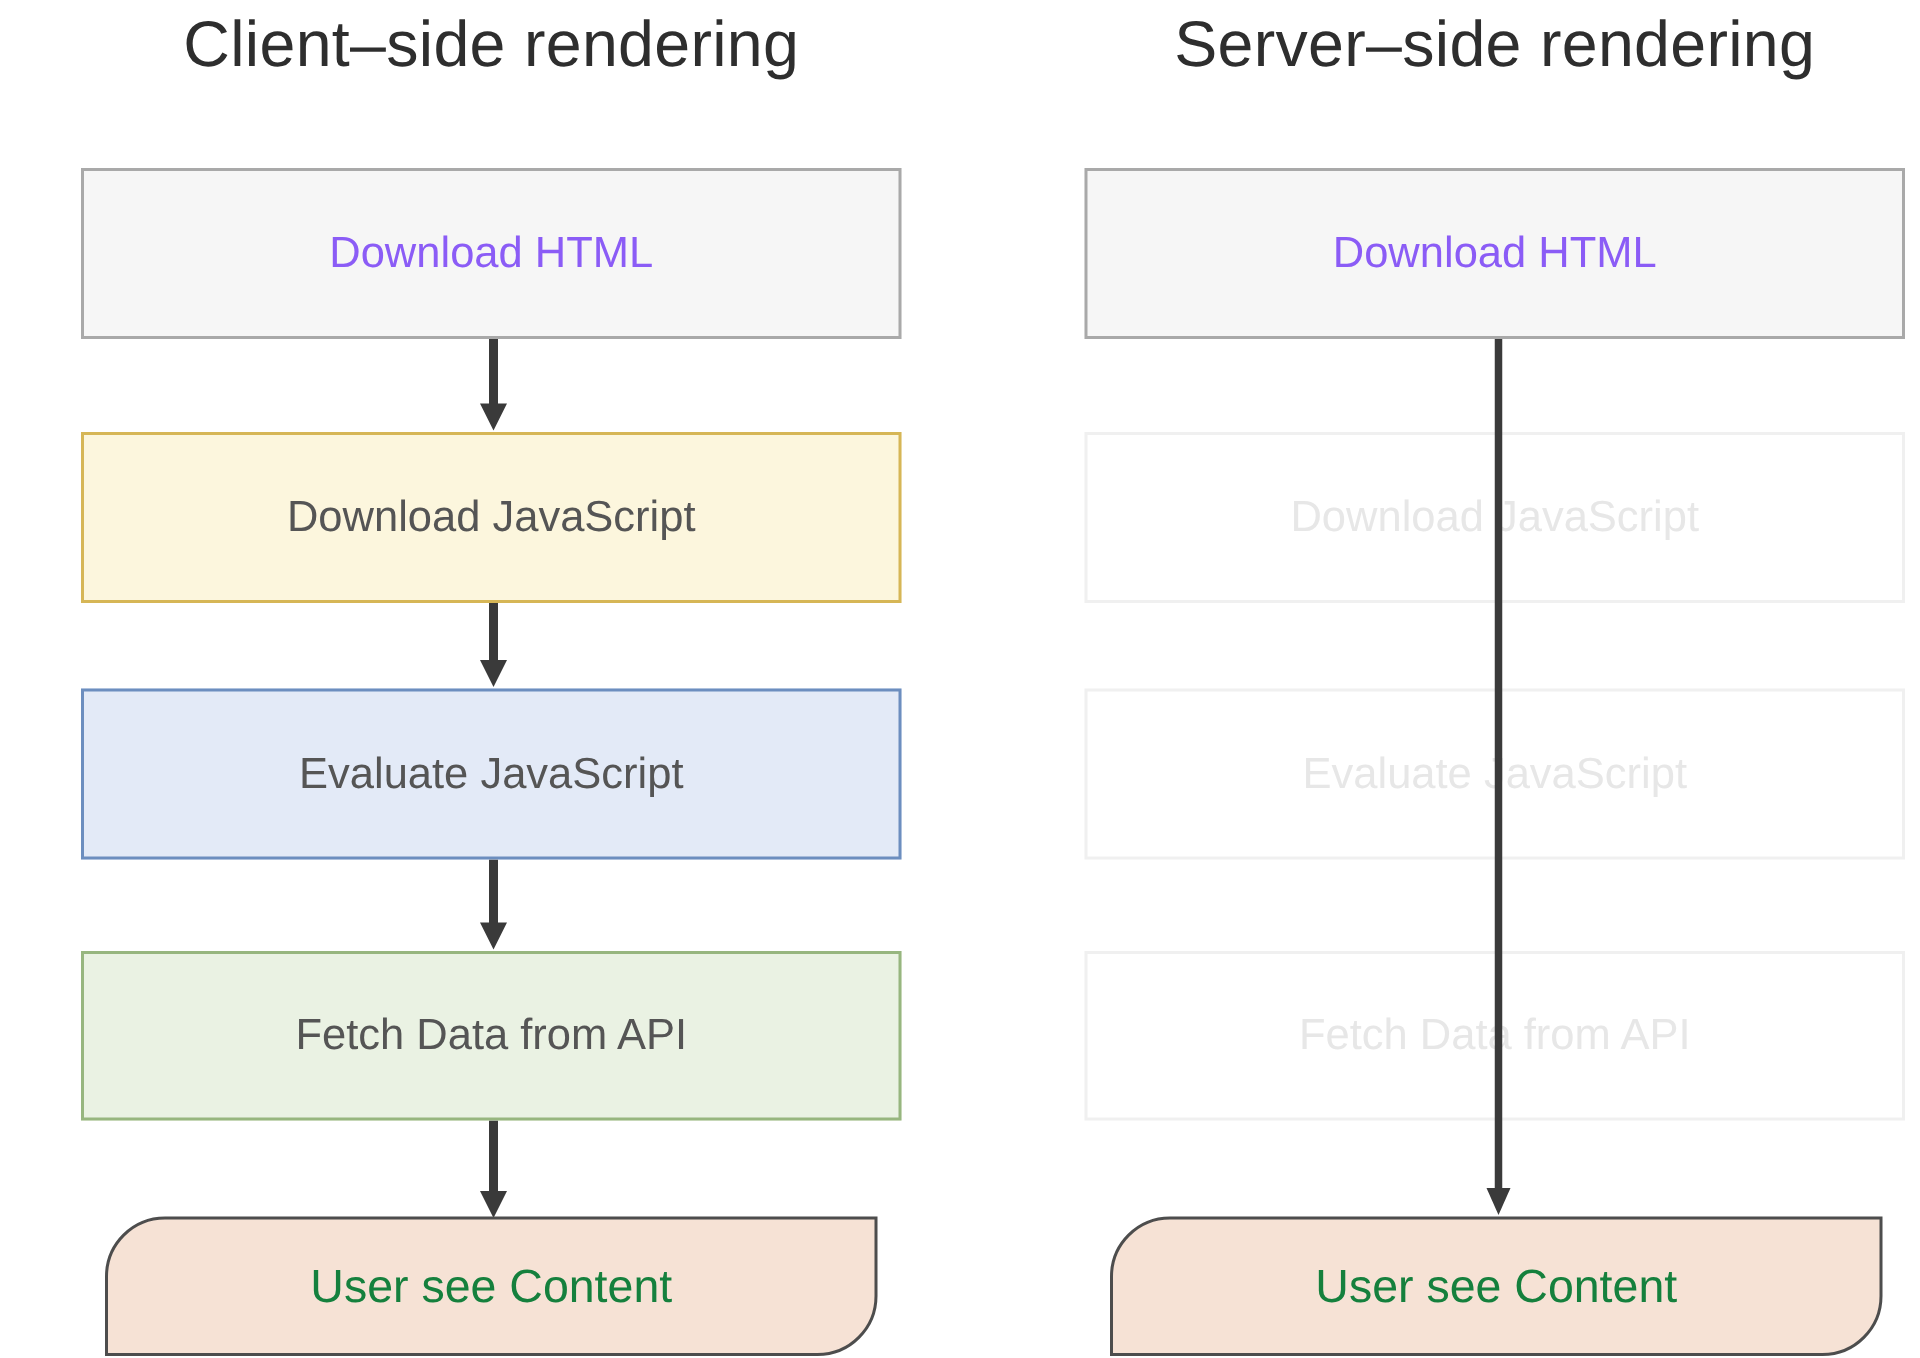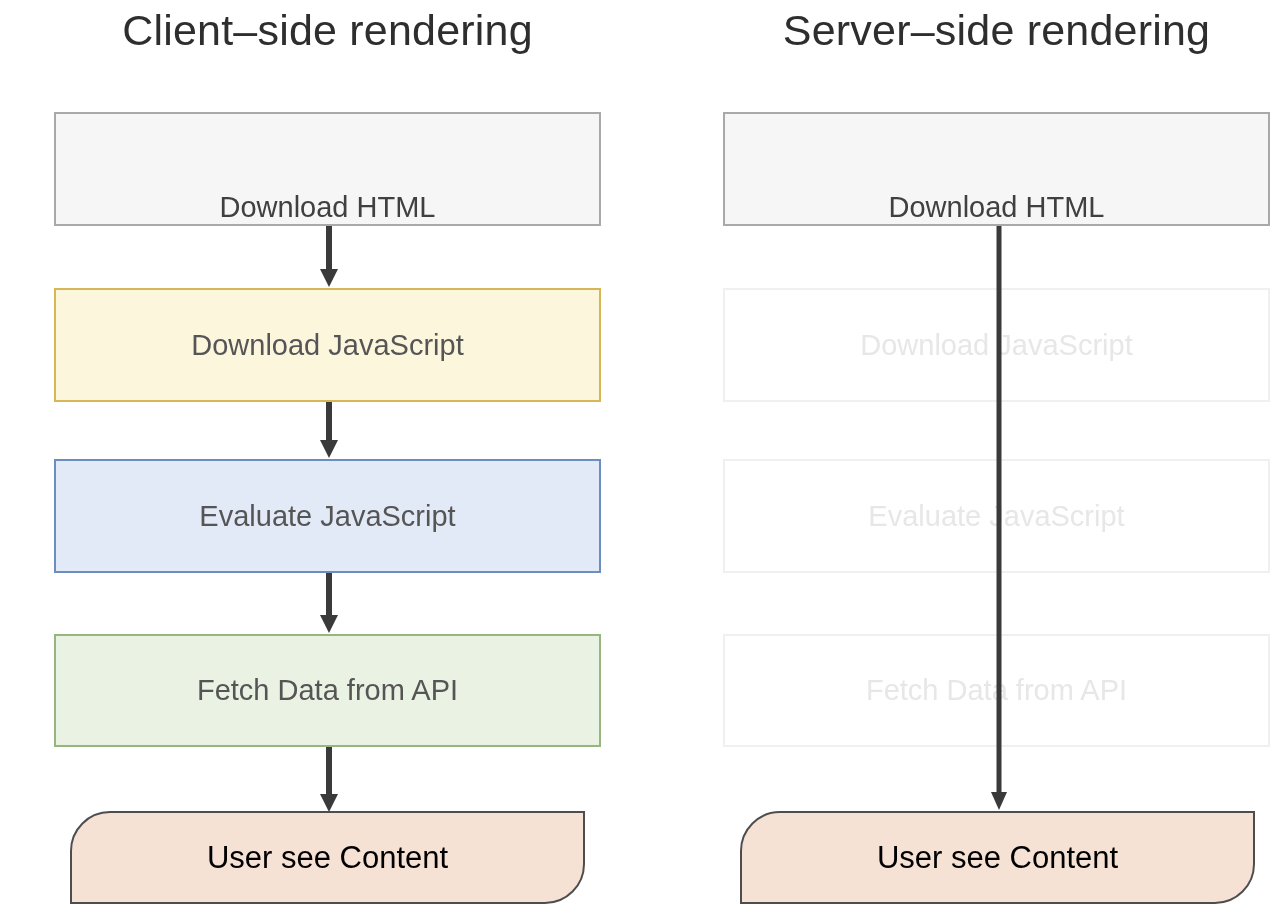--- a/index.html
+++ b/index.html
@@ -46,22 +46,21 @@
     font-size: 29px;
     border-width: 2px;
     border-style: solid;
     text-align: center;
   }
 
   
   .node.c-html {
     background: #f6f6f6;
     border-color: #a9a9a9;
-    color: #404040;
-    align-items: flex-end;
+    color: #8b5cf6;
   }
   .node.c-js-dl {
     background: #fcf6dd;
     border-color: #d6b656;
     color: #555555;
   }
   .node.c-js-eval {
     background: #e3eaf7;
     border-color: #6c8ebf;
     color: #555555;
@@ -80,21 +79,21 @@
   }
 
   
   .terminal {
     position: absolute;
     box-sizing: border-box;
     display: flex;
     align-items: center;
     justify-content: center;
     font-size: 31px;
-    color: #000000;
+    color: #15803d;
     background: #f6e2d5;
     border: 2px solid #4d4d4d;
     border-radius: 40px 0 40px 0;
   }
 
   
   .arrow {
     position: absolute;
   }
   .arrow svg { display: block; }

